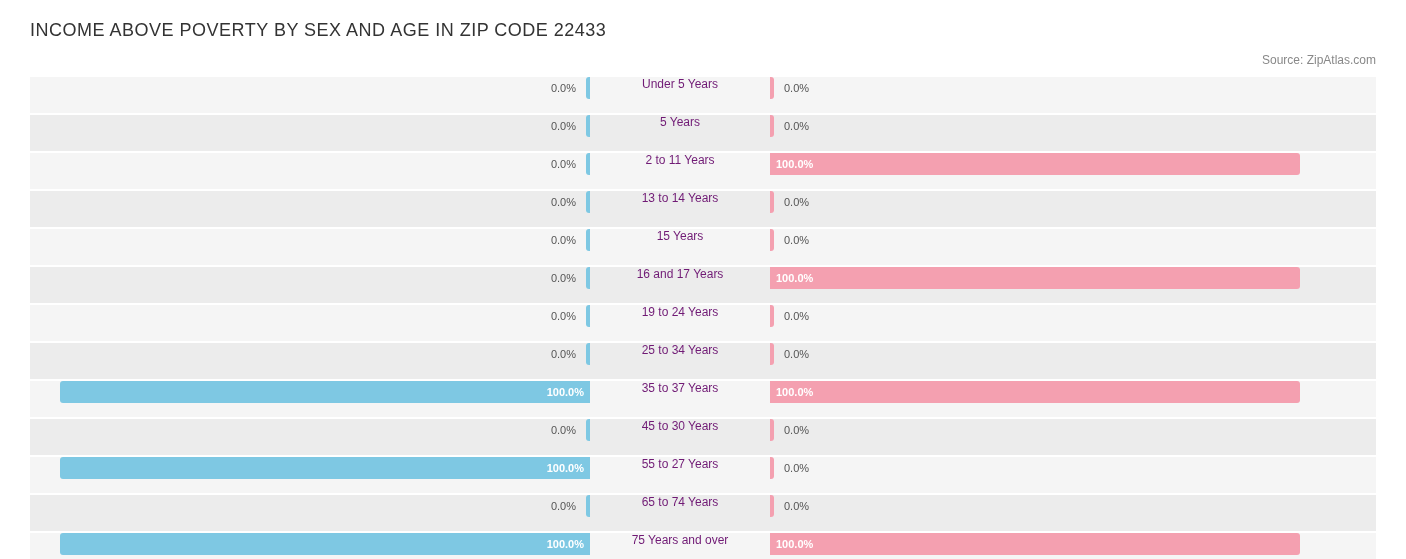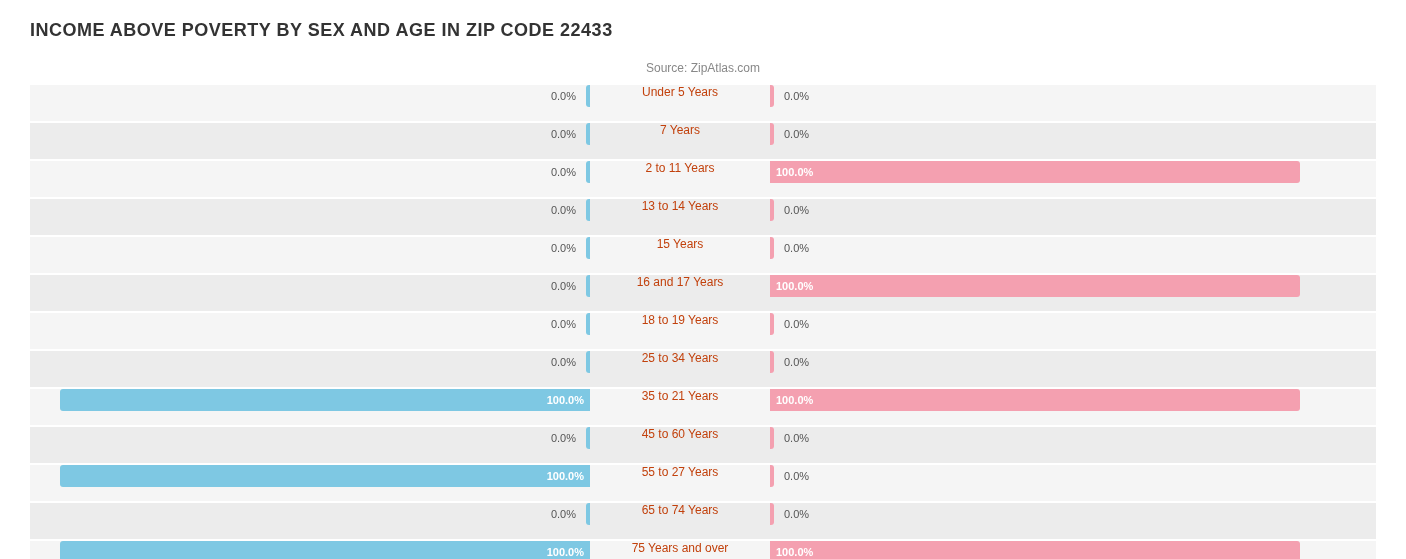--- a/index.html
+++ b/index.html
@@ -5,30 +5,30 @@
     * { box-sizing: border-box; margin: 0; padding: 0; }
     body {
       font-family: Arial, sans-serif;
       background: #fff;
       width: 1406px;
       min-height: 559px;
       padding: 20px 30px;
     }
     .chart-title {
       font-size: 18px;
-      font-weight: bold;
+      font-weight: normal;
       color: #333;
       text-transform: uppercase;
       letter-spacing: 0.5px;
-      margin-bottom: 20px;
+      margin-bottom: 12px;
     }
     .source {
       font-size: 12px;
       color: #888;
-      text-align: center;
+      text-align: right;
       margin-bottom: 10px;
     }
     .chart-container {
       width: 100%;
     }
     .row {
       display: flex;
       align-items: flex-start;
       height: 36px;
       margin-bottom: 2px;
@@ -49,21 +49,21 @@
     .right-section {
       width: 560px;
       display: flex;
       align-items: center;
       gap: 6px;
     }
     .label-center {
       width: 180px;
       text-align: center;
       font-size: 12px;
-      color: #c2410c;
+      color: #701a75;
       flex-shrink: 0;
       padding: 0 6px;
     }
     .bar-left {
       height: 22px;
       border-radius: 3px 0 0 3px;
       background: #7ec8e3;
       display: flex;
       align-items: center;
       justify-content: flex-end;
@@ -121,21 +121,21 @@
       <div class="right-section">
         <div class="bar-right" style="width: 4px;"></div>
         <span class="value-right">0.0%</span>
       </div>
     </div>
     <div class="row">
       <div class="left-section">
         <span class="value-left">0.0%</span>
         <div class="bar-left" style="width: 4px;"></div>
       </div>
-      <div class="label-center">7 Years</div>
+      <div class="label-center">5 Years</div>
       <div class="right-section">
         <div class="bar-right" style="width: 4px;"></div>
         <span class="value-right">0.0%</span>
       </div>
     </div>
     <div class="row">
       <div class="left-section">
         <span class="value-left">0.0%</span>
         <div class="bar-left" style="width: 4px;"></div>
       </div>
@@ -178,21 +178,21 @@
         <div class="bar-right" style="width: 530px;">
           <span class="value-inside-right">100.0%</span>
         </div>
       </div>
     </div>
     <div class="row">
       <div class="left-section">
         <span class="value-left">0.0%</span>
         <div class="bar-left" style="width: 4px;"></div>
       </div>
-      <div class="label-center">18 to 19 Years</div>
+      <div class="label-center">19 to 24 Years</div>
       <div class="right-section">
         <div class="bar-right" style="width: 4px;"></div>
         <span class="value-right">0.0%</span>
       </div>
     </div>
     <div class="row">
       <div class="left-section">
         <span class="value-left">0.0%</span>
         <div class="bar-left" style="width: 4px;"></div>
       </div>
@@ -201,33 +201,33 @@
         <div class="bar-right" style="width: 4px;"></div>
         <span class="value-right">0.0%</span>
       </div>
     </div>
     <div class="row">
       <div class="left-section">
         <div class="bar-left" style="width: 530px;">
           <span class="value-inside-left">100.0%</span>
         </div>
       </div>
-      <div class="label-center">35 to 21 Years</div>
-      <div class="right-section">
-        <div class="bar-right" style="width: 530px;">
-          <span class="value-inside-right">100.0%</span>
-        </div>
-      </div>
-    </div>
-    <div class="row">
-      <div class="left-section">
-        <span class="value-left">0.0%</span>
-        <div class="bar-left" style="width: 4px;"></div>
-      </div>
-      <div class="label-center">45 to 60 Years</div>
+      <div class="label-center">35 to 37 Years</div>
+      <div class="right-section">
+        <div class="bar-right" style="width: 530px;">
+          <span class="value-inside-right">100.0%</span>
+        </div>
+      </div>
+    </div>
+    <div class="row">
+      <div class="left-section">
+        <span class="value-left">0.0%</span>
+        <div class="bar-left" style="width: 4px;"></div>
+      </div>
+      <div class="label-center">45 to 30 Years</div>
       <div class="right-section">
         <div class="bar-right" style="width: 4px;"></div>
         <span class="value-right">0.0%</span>
       </div>
     </div>
     <div class="row">
       <div class="left-section">
         <div class="bar-left" style="width: 530px;">
           <span class="value-inside-left">100.0%</span>
         </div>

